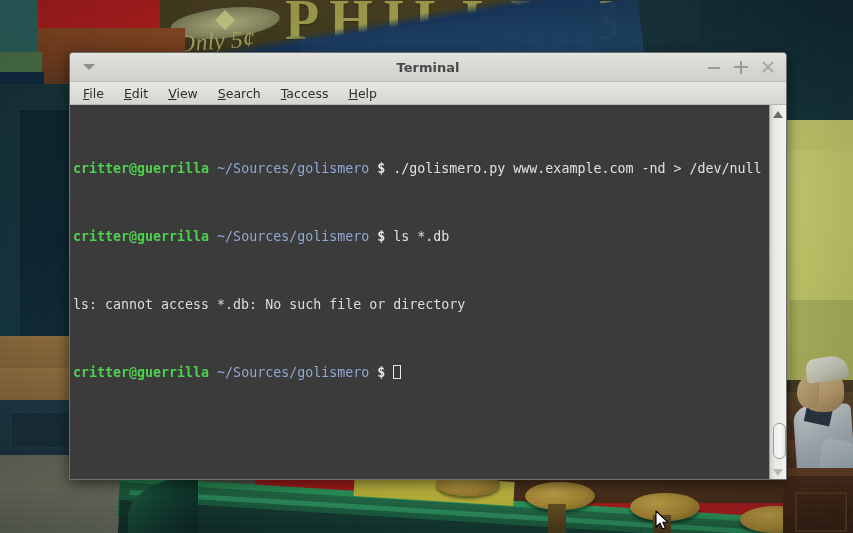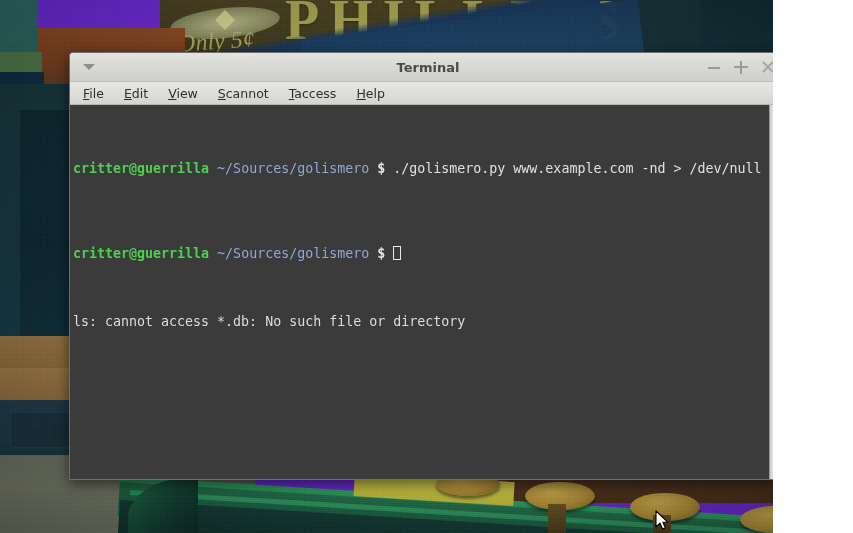--- a/index.html
+++ b/index.html
@@ -7,24 +7,24 @@
     margin: 0;
     padding: 0;
     width: 853px;
     height: 533px;
     overflow: hidden;
     font-family: "DejaVu Sans", sans-serif;
   }
 
   #desktop {
     position: relative;
-    width: 773px;
+    width: 853px;
     height: 533px;
     overflow: hidden;
-    background: #6d28d9;
+    background: #b91c1c;
   }
 
   
   #wallpaper {
     position: absolute;
     inset: 0;
     overflow: hidden;
   }
   .wp { position: absolute; }
 
@@ -581,34 +581,35 @@
         <div class="wc wc-min"></div>
         <div class="wc wc-max"></div>
         <div class="wc wc-close"></div>
       </div>
     </div>
 
     <div class="menubar">
       <div class="menu-item"><span class="mn">F</span><span>ile</span></div>
       <div class="menu-item"><span class="mn">E</span><span>dit</span></div>
       <div class="menu-item"><span class="mn">V</span><span>iew</span></div>
-      <div class="menu-item"><span class="mn">S</span><span>cannot</span></div>
+      <div class="menu-item"><span class="mn">S</span><span>earch</span></div>
       <div class="menu-item"><span class="mn">T</span><span>access</span></div>
       <div class="menu-item"><span class="mn">H</span><span>elp</span></div>
     </div>
 
     <div class="term-body">
       <div class="term-screen">
 
         <span class="ln"><span class="user">critter@guerrilla</span><span> </span><span class="path">~/Sources/golismero</span><span> </span><span class="dollar">$</span><span> </span><span class="cmd">./golismero.py www.example.com -nd &gt; /dev/null</span></span>
 
+        <span class="ln"><span class="user">critter@guerrilla</span><span> </span><span class="path">~/Sources/golismero</span><span> </span><span class="dollar">$</span><span> </span><span class="cmd">ls *.db</span></span>
+
+        <span class="ln"><span class="out">ls: cannot access *.db: No such file or directory</span></span>
 
         <span class="ln"><span class="user">critter@guerrilla</span><span> </span><span class="path">~/Sources/golismero</span><span> </span><span class="dollar">$</span><span> </span><span class="cursor-block"></span></span>
-
-        <span class="ln"><span class="out">ls: cannot access *.db: No such file or directory</span></span>
 
       </div>
 
       <div class="term-scrollbar">
         <div class="sb-arrow sb-up"></div>
         <div class="sb-thumb"></div>
         <div class="sb-arrow sb-down"></div>
       </div>
     </div>
 

